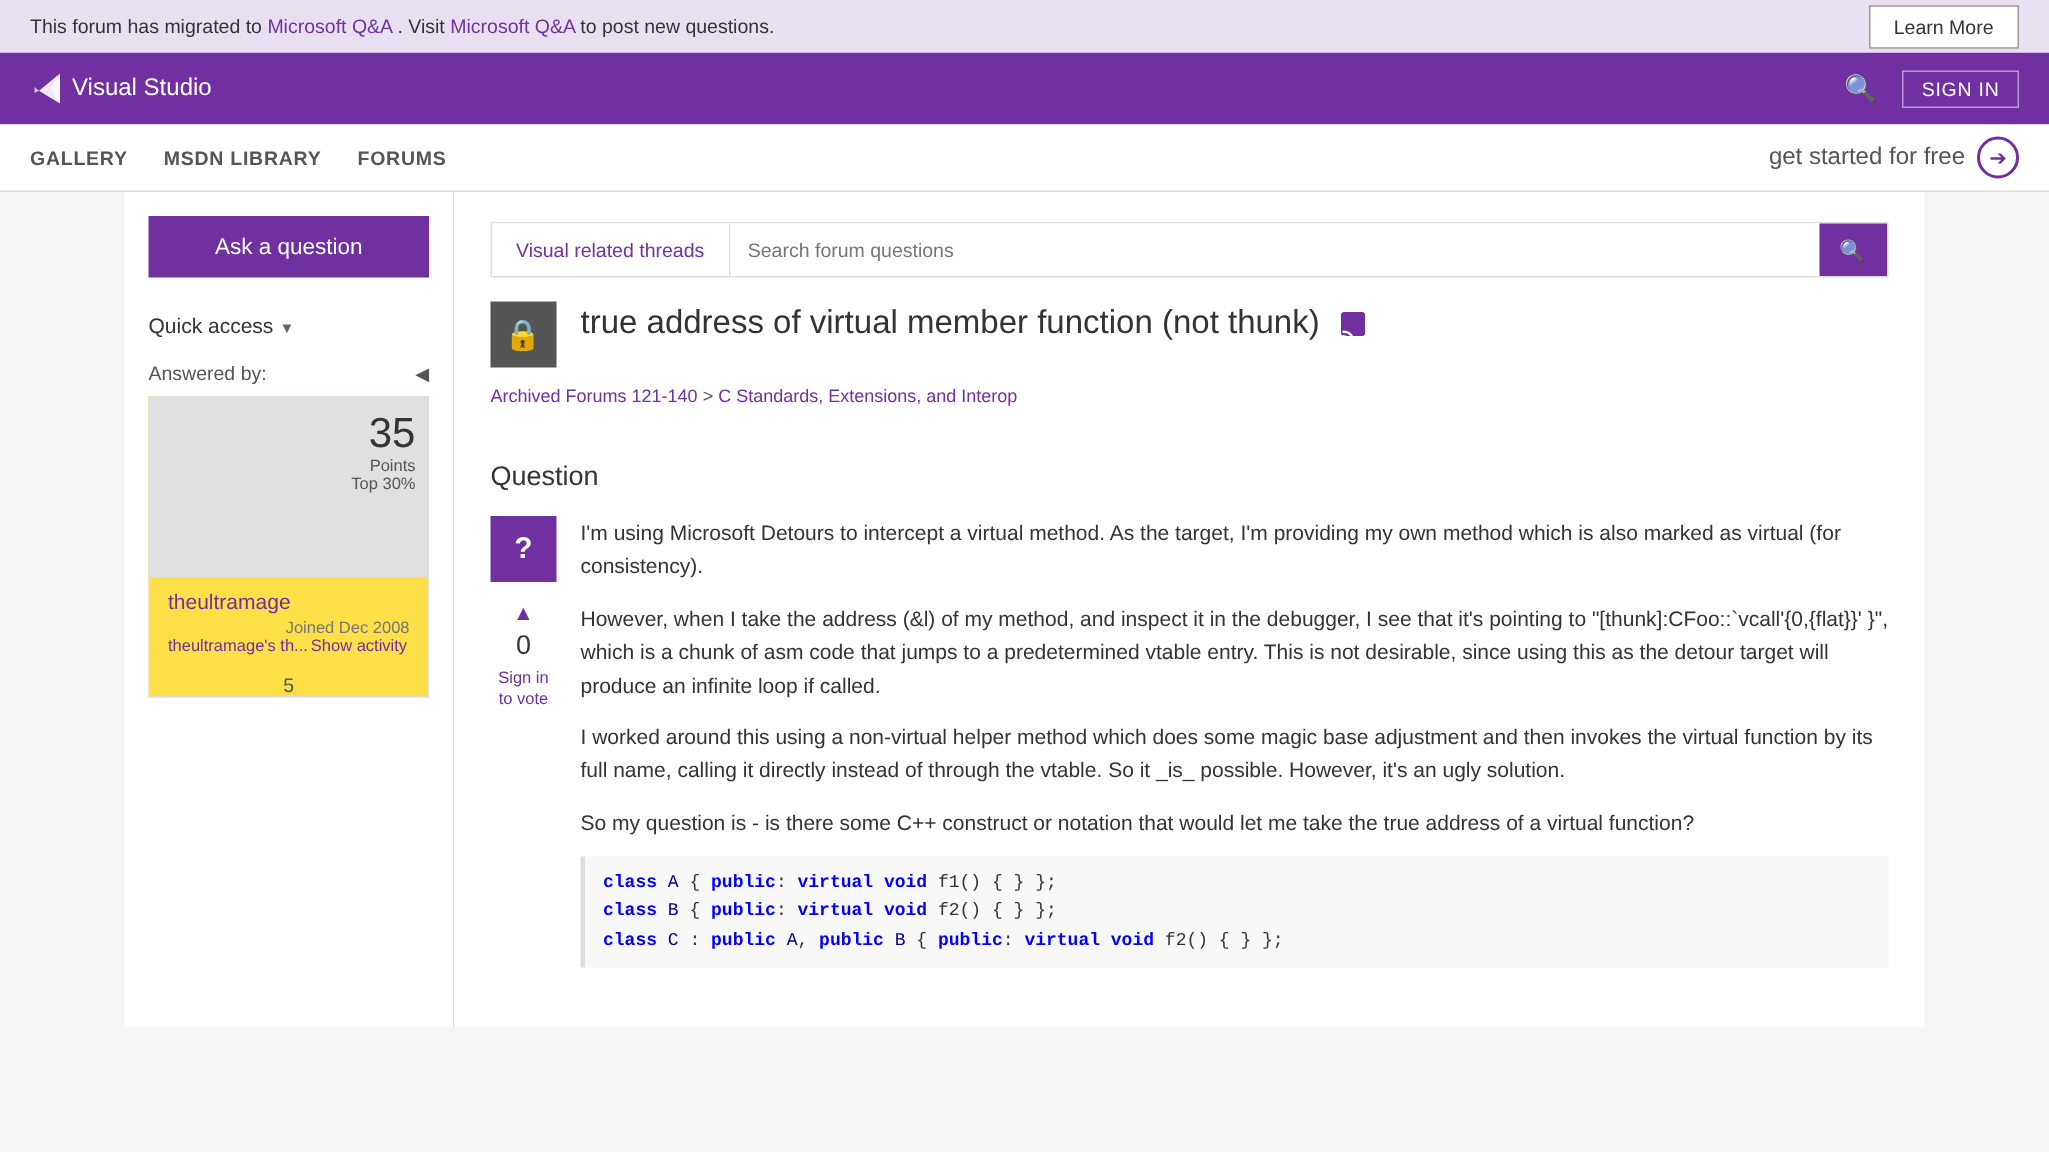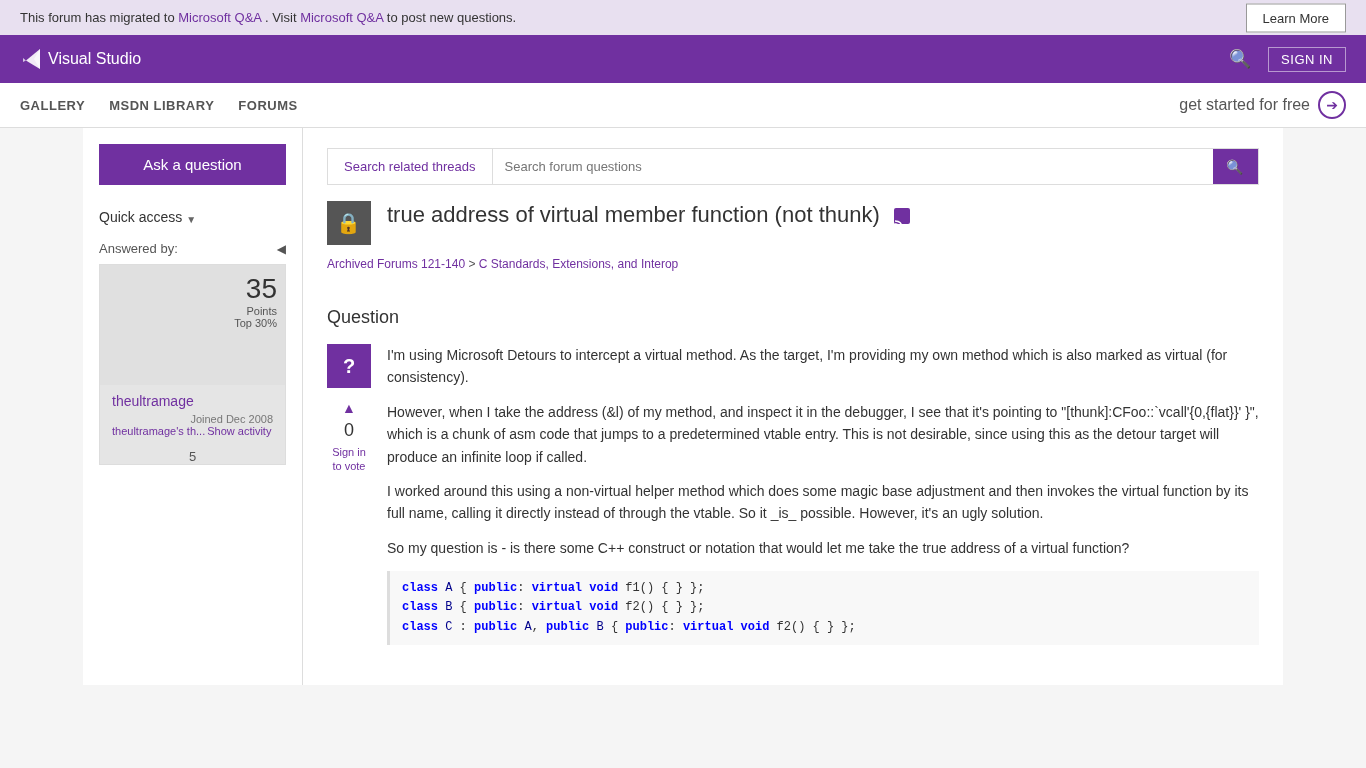--- a/index.html
+++ b/index.html
@@ -166,21 +166,21 @@
       align-items: center;
       justify-content: space-between;
     }
     .collapse-arrow {
       cursor: pointer;
       font-size: 12px;
     }
 
     #user-card {
       border: 1px solid #ddd;
-      background: #e5e5e5;
+      background: #fde047;
       padding: 0;
     }
     #user-avatar-area {
       background: #e0e0e0;
       height: 120px;
       display: flex;
       flex-direction: column;
       align-items: flex-end;
       justify-content: flex-start;
       padding: 8px;
@@ -481,21 +481,21 @@
           </div>
         </div>
         <div id="user-count">5</div>
       </div>
     </div>
   </div>
 
   <div id="main-content">
 
     <div id="search-threads-bar">
-      <button id="search-related-tab">Search related threads</button>
+      <button id="search-related-tab">Visual related threads</button>
       <input id="forum-search-input" type="text" placeholder="Search forum questions" style="">
       <button id="forum-search-btn">
         <span>🔍</span>
       </button>
     </div>
 
     <div id="thread-header">
       <div id="lock-icon-box">
         <span id="lock-icon">🔒</span>
       </div>

